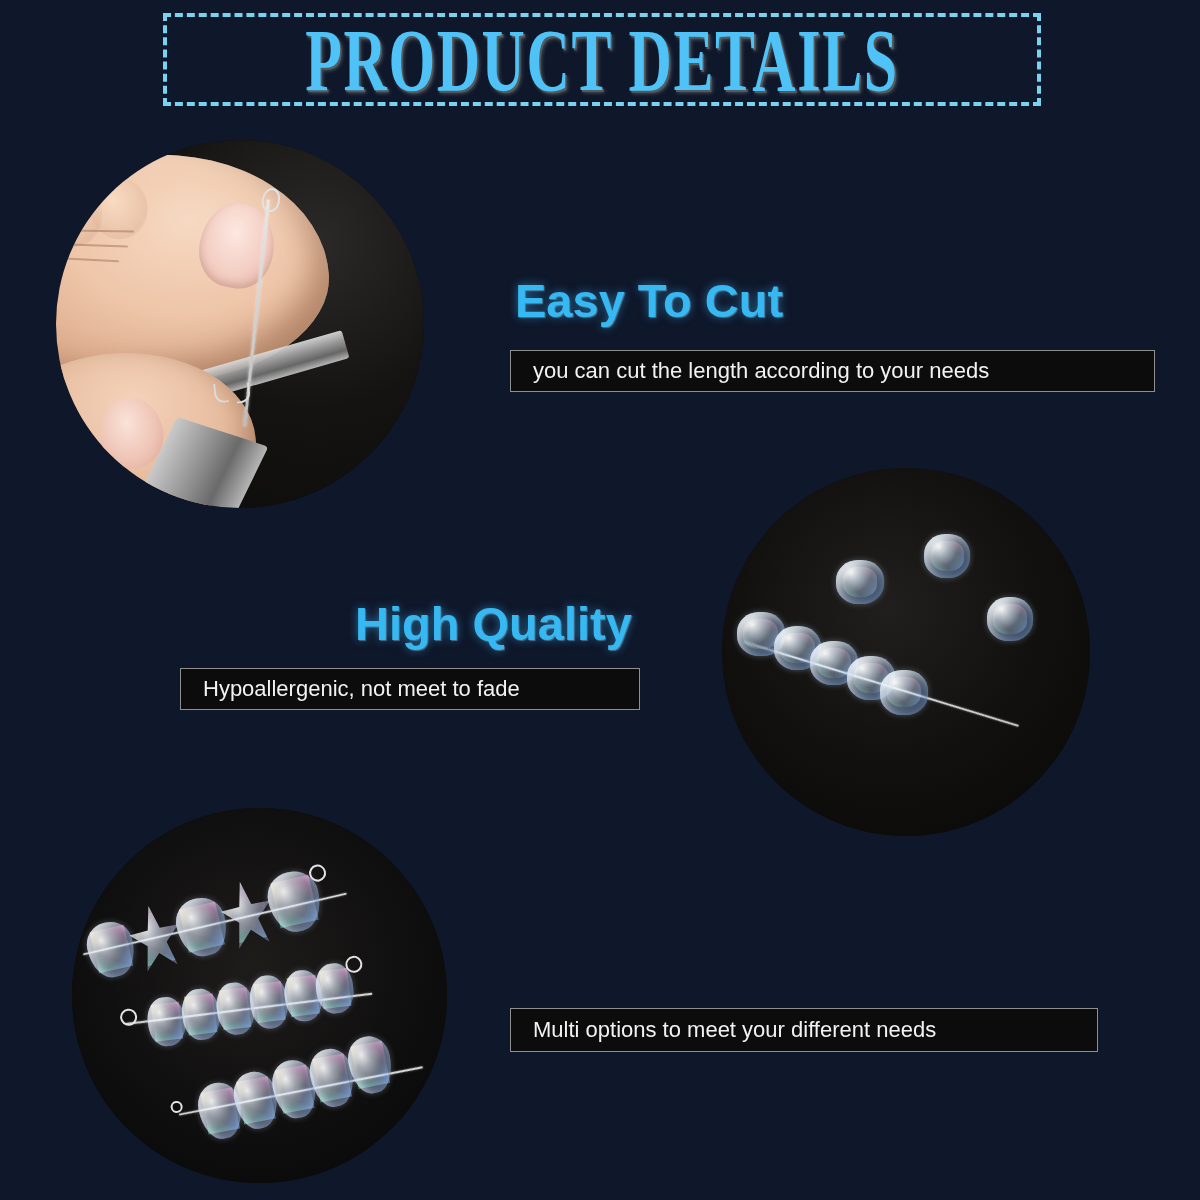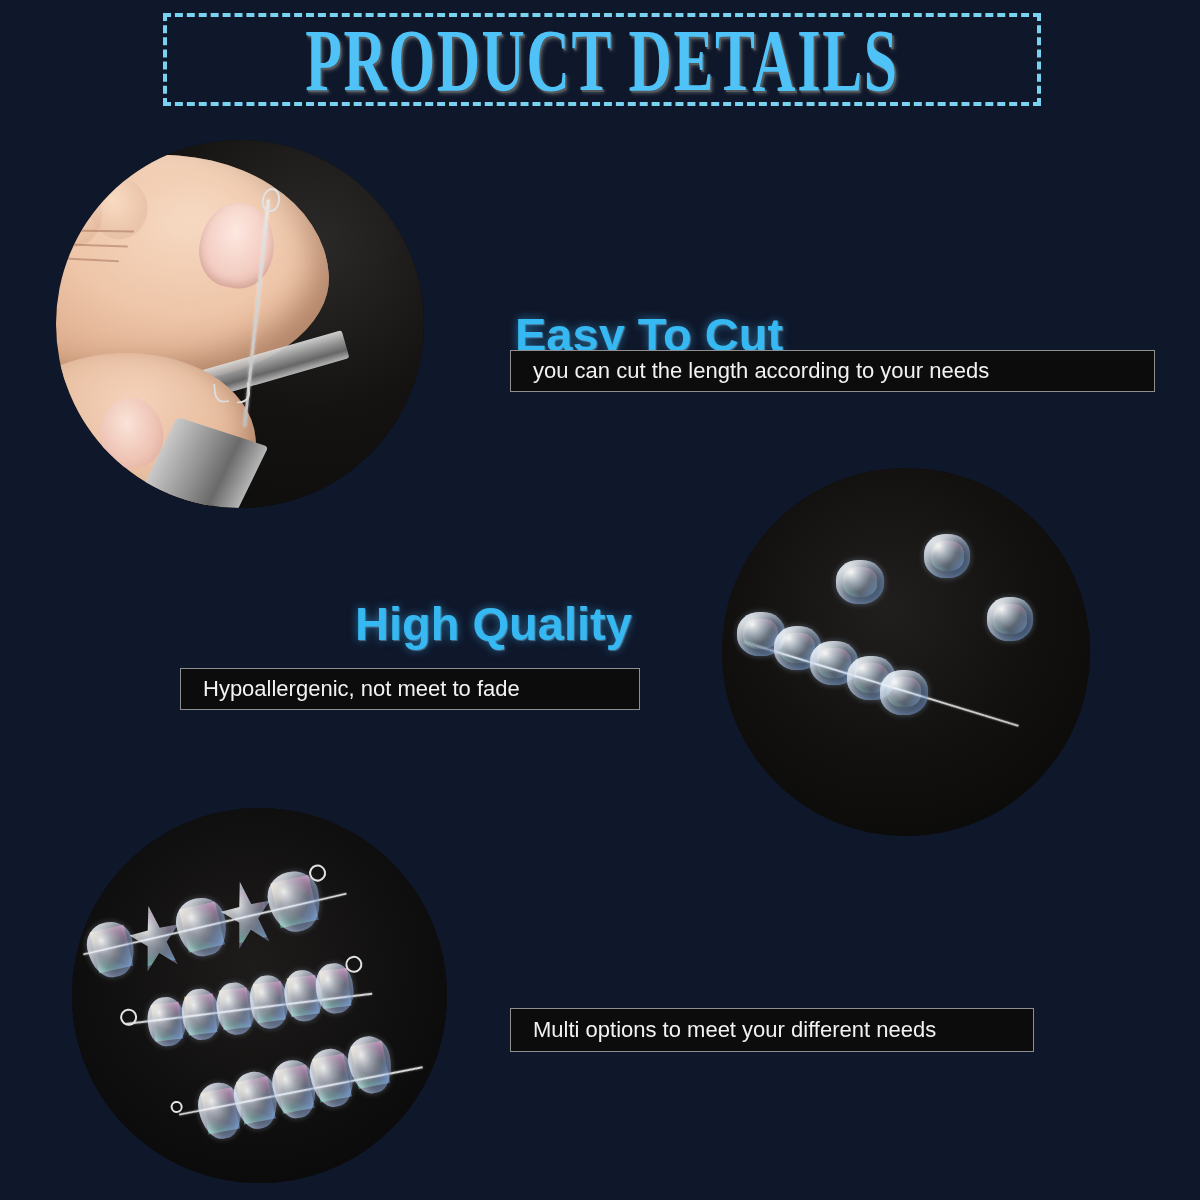--- a/index.html
+++ b/index.html
@@ -261,41 +261,41 @@
     position:absolute;
     font-family:"Liberation Sans", sans-serif;
     font-weight:700;
     font-size:47px;
     color:#36b9f2;
     white-space:nowrap;
     line-height:1;
     text-shadow: 0 0 10px rgba(60,180,245,.55),
                  1px 1px 1px rgba(200,235,255,.35);
   }
-  #heading-cut     { left:515px; top:277px;margin-top:34px; }
+  #heading-cut     { left:515px; top:277px; }
   #heading-quality { left:355px; top:600px; }
   #heading-variety { left:515px; top:940px; }
 
   .caption-box {
     position:absolute;
     border:1px solid #8f8f8f;
     background:#0c0c0c;
     display:flex; align-items:center;
     padding:0 22px;
   }
   .caption-box span {
     font-family:"Liberation Sans", sans-serif;
     font-size:22px;
     color:#f2f2f2;
     white-space:nowrap;
     line-height:1;
   }
   #caption-cut     { left:510px; top:350px;  width:645px; height:42px; }
   #caption-quality { left:180px; top:668px;  width:460px; height:42px; }
-  #caption-variety { left:510px; top:1008px; width:524px; height:44px; }
+  #caption-variety { left:510px; top:1008px; width:588px; height:44px; }
 </style>
 </head>
 <body>
 
 <div id="page">
 
   <div id="title-banner">
     <div id="title-text">PRODUCT DETAILS</div>
   </div>
 

